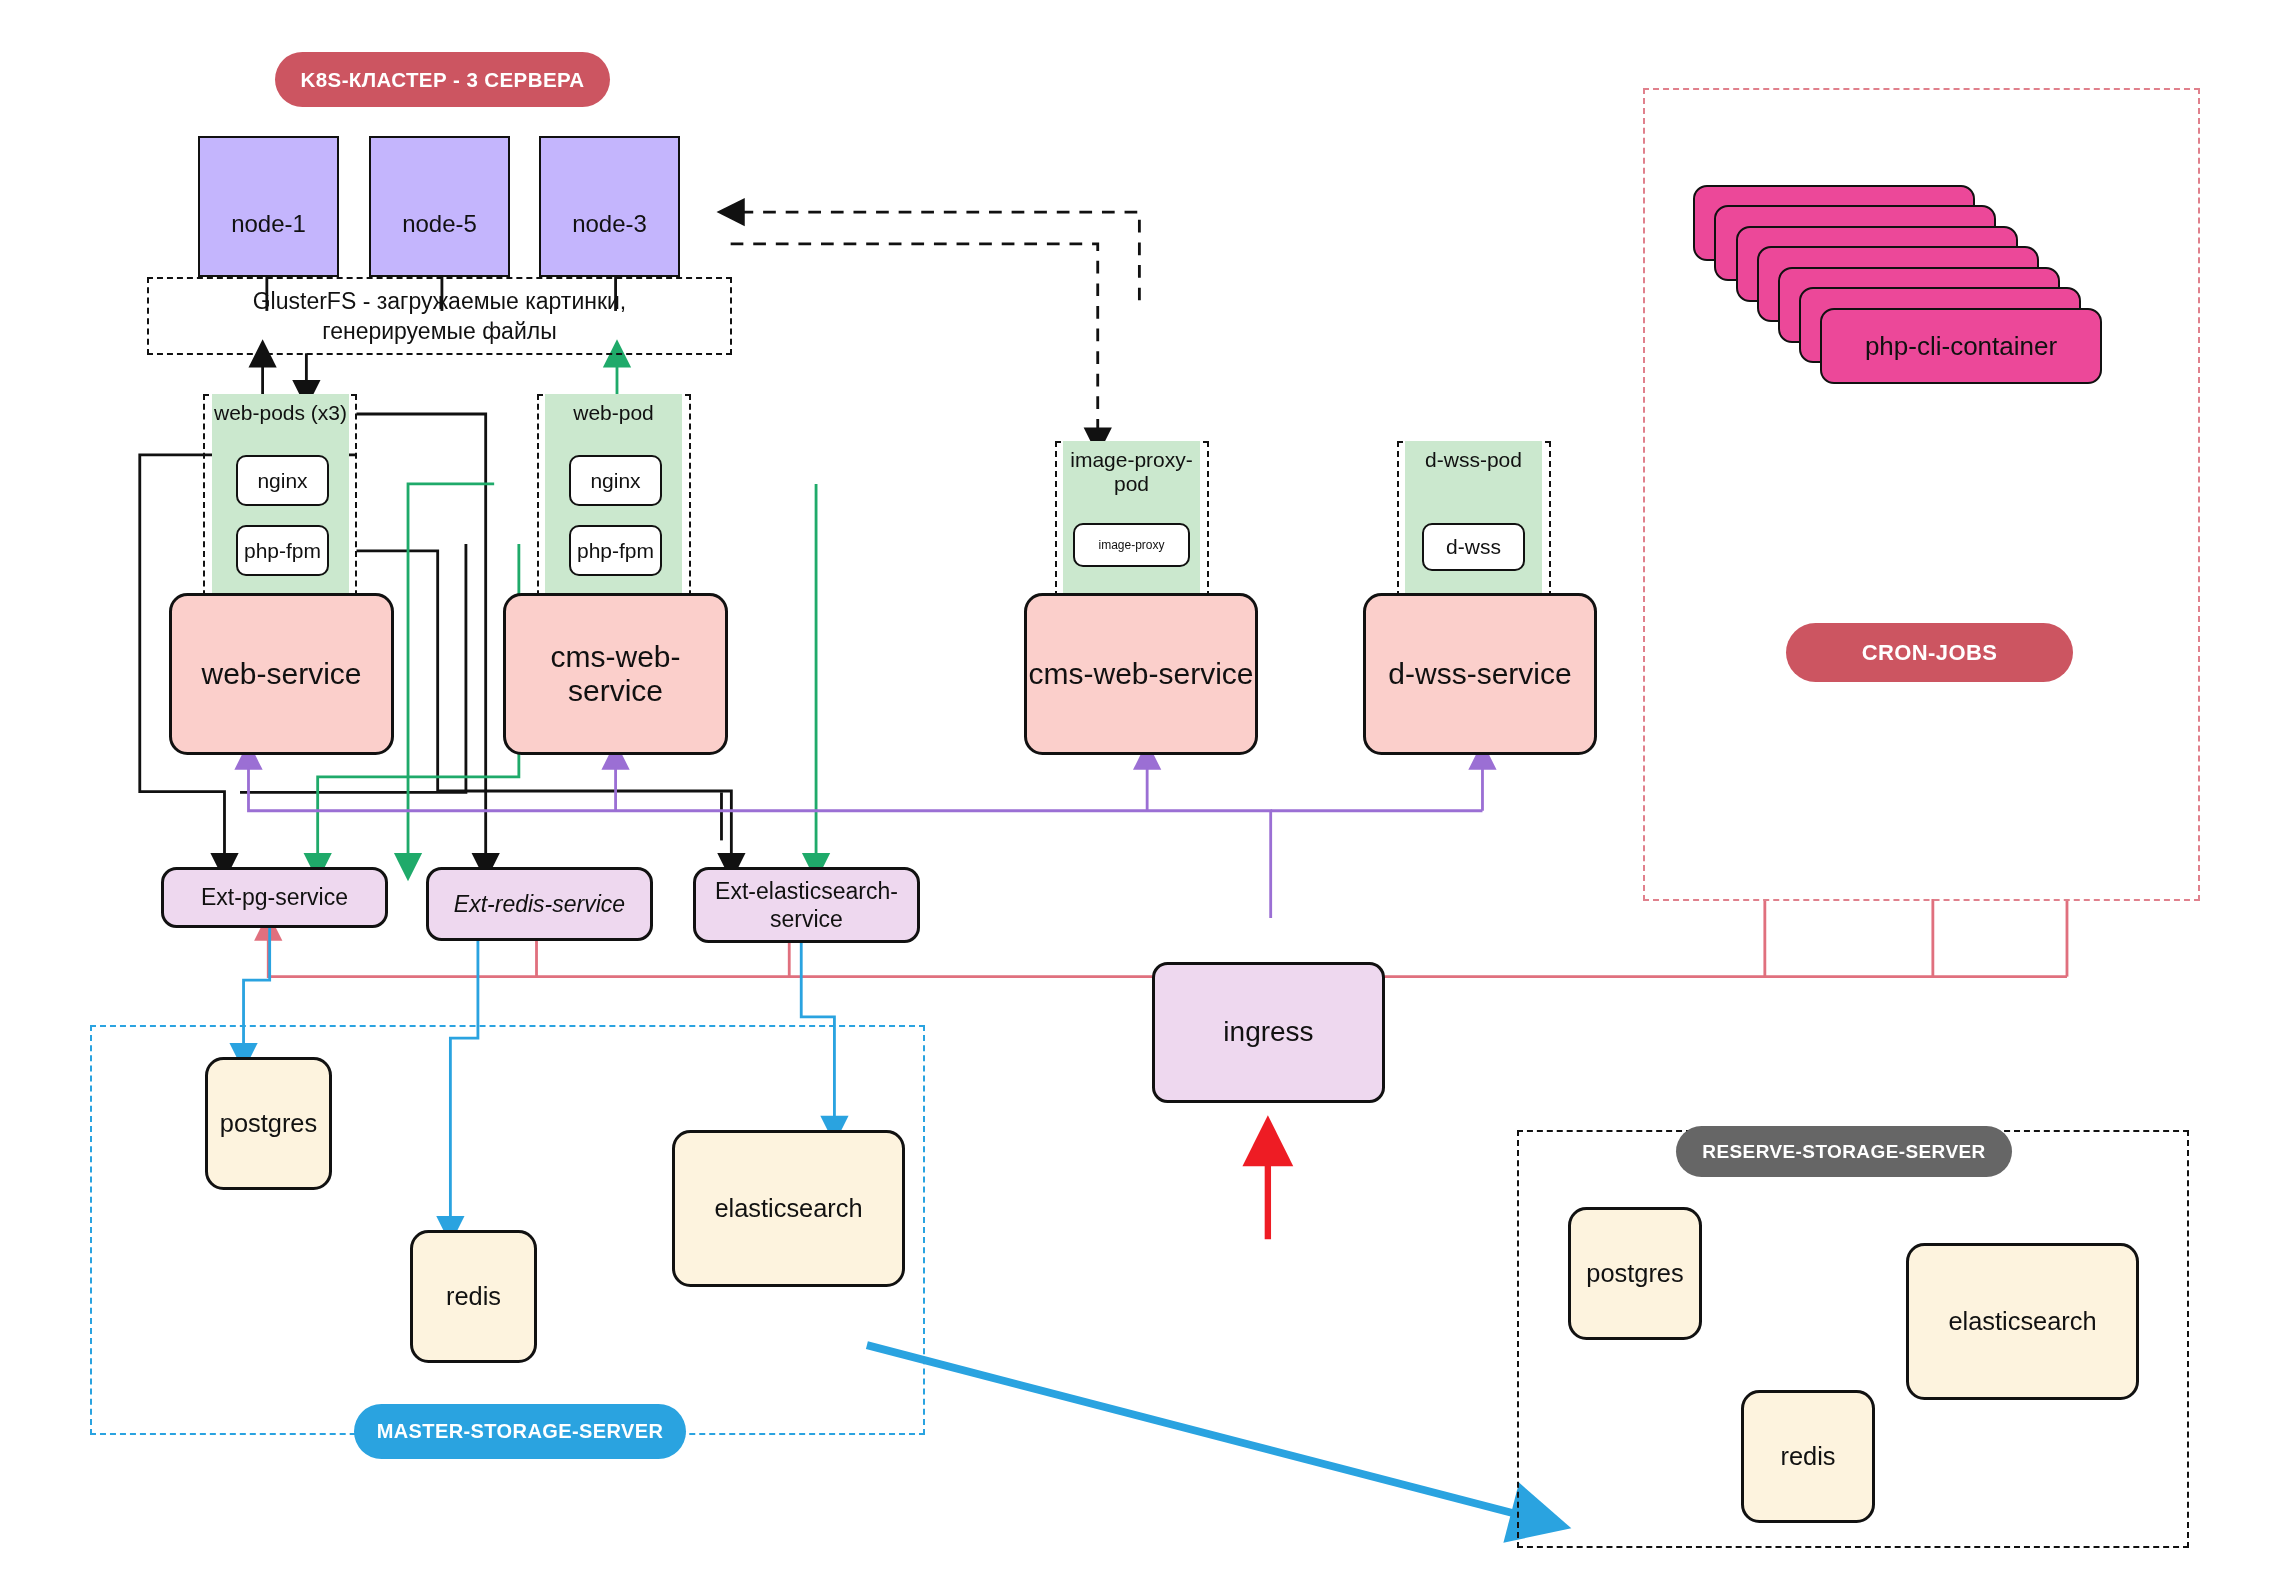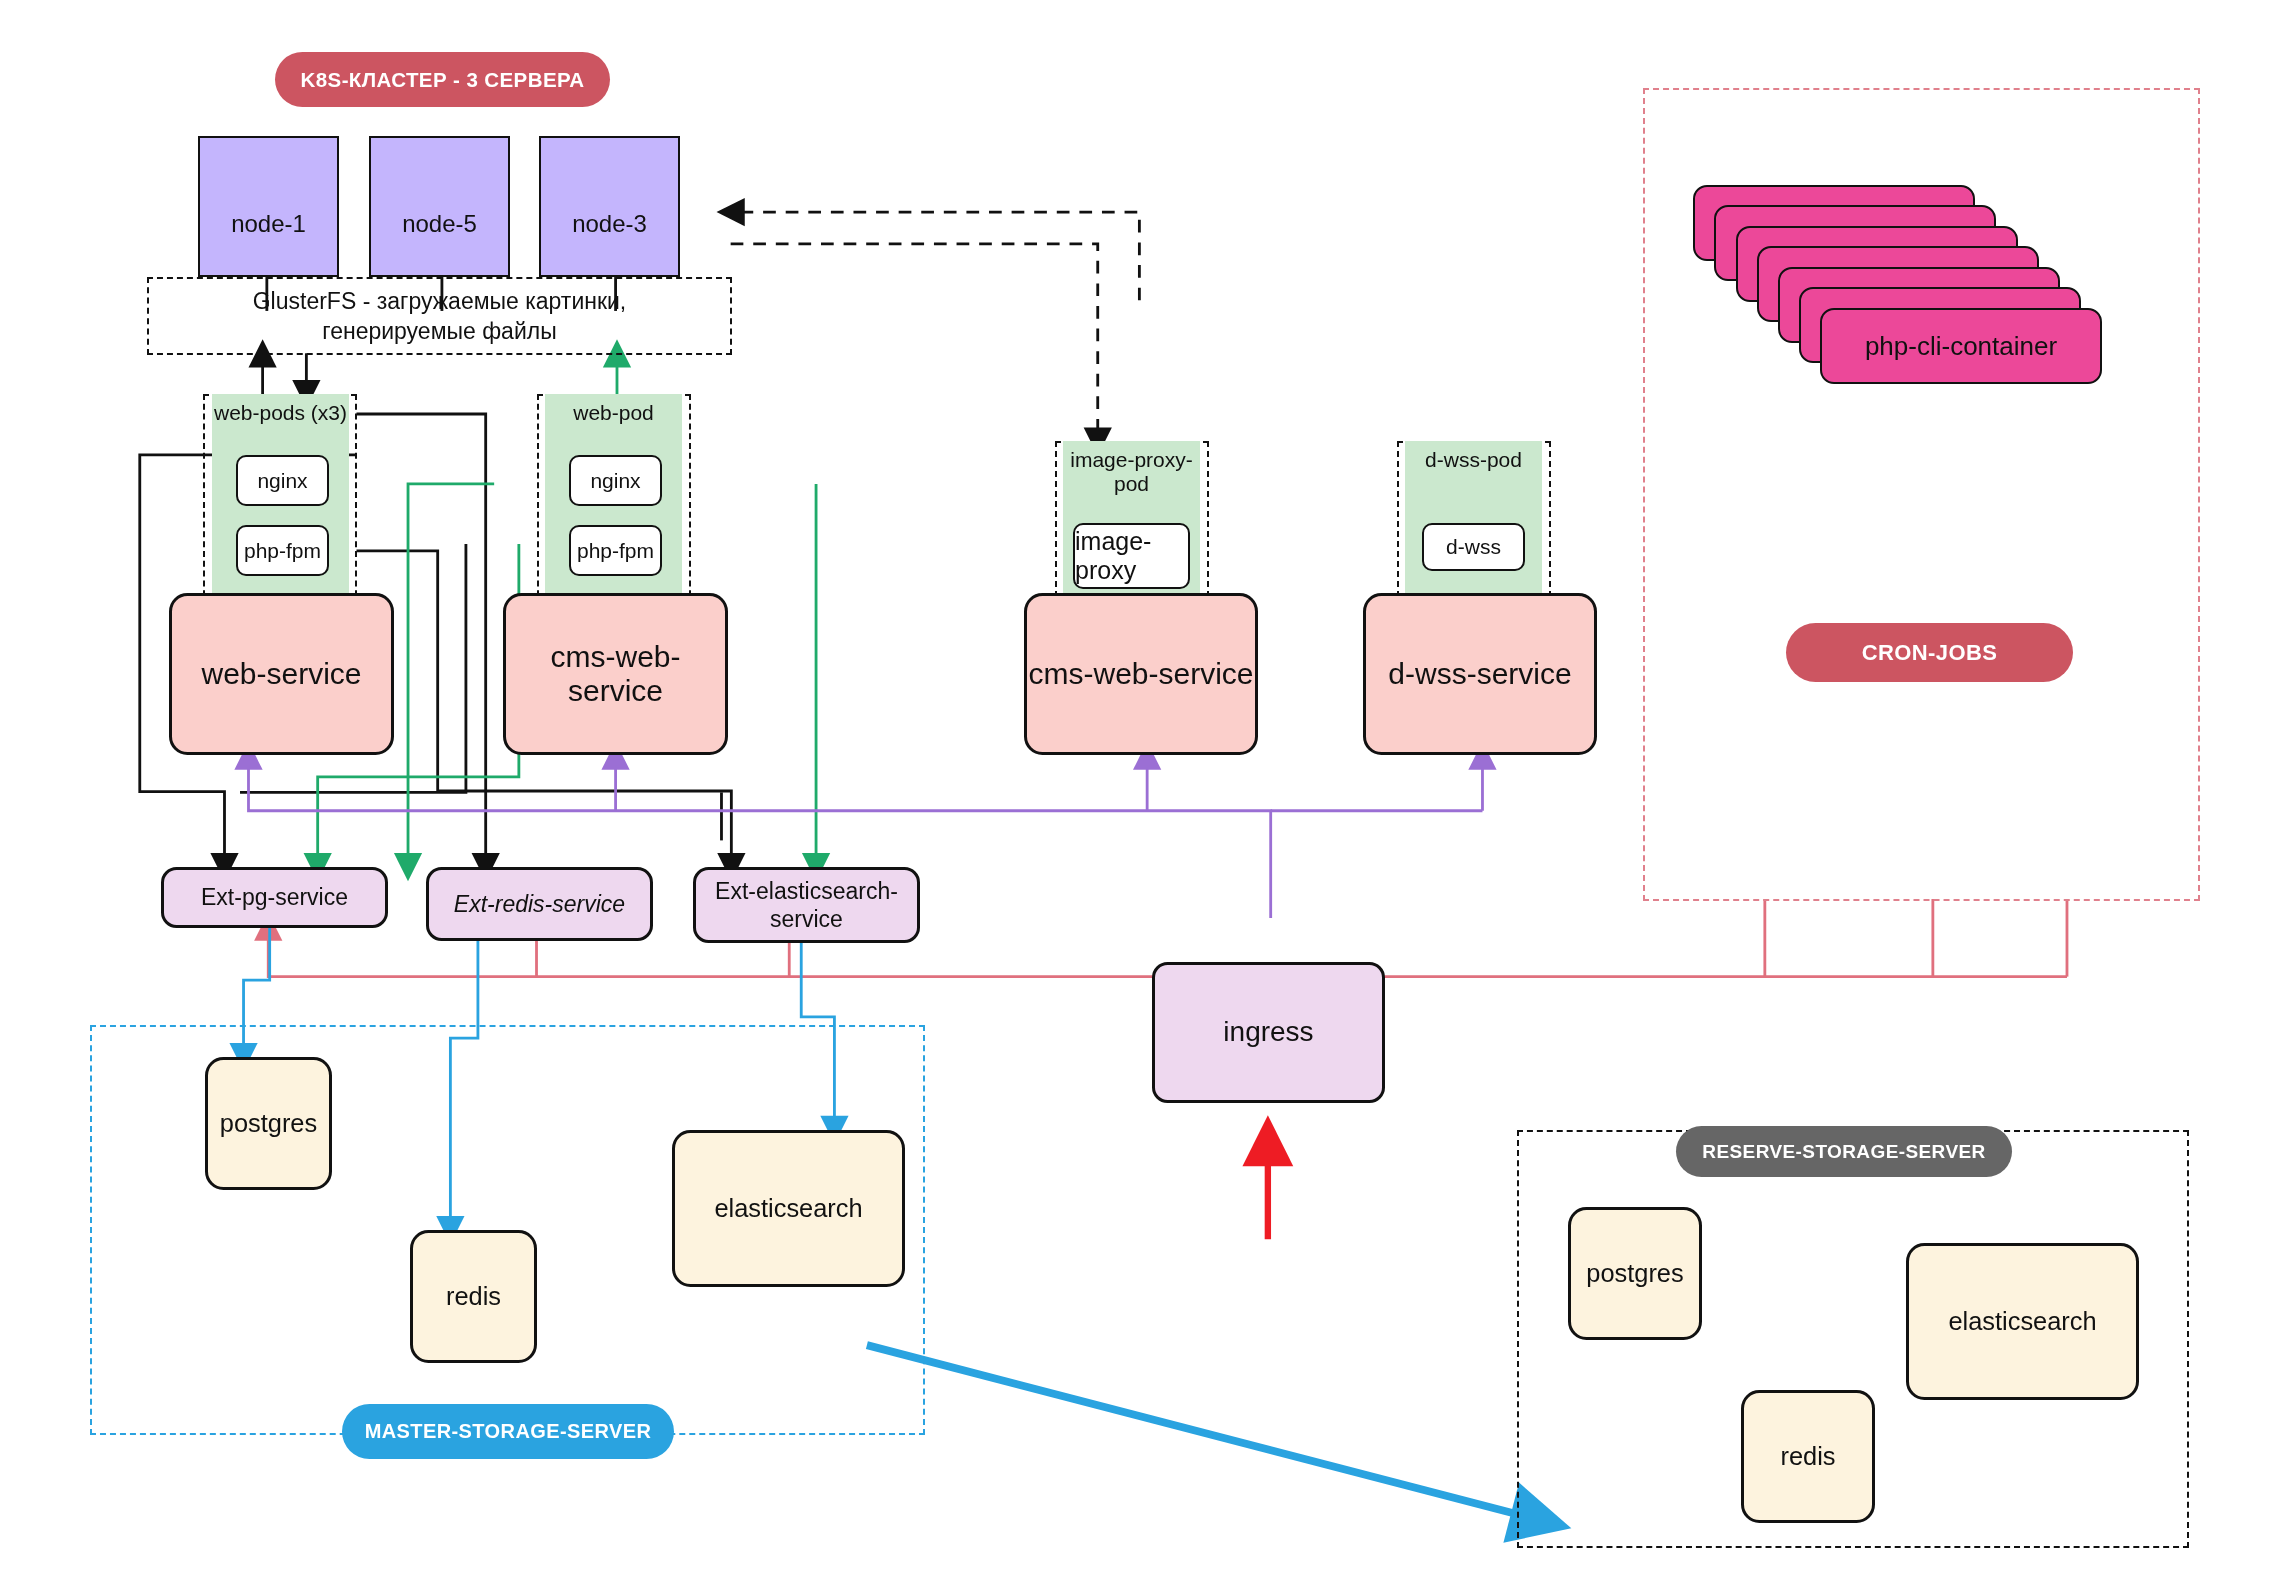--- a/index.html
+++ b/index.html
@@ -164,21 +164,21 @@
   <div class="node pod" style="left:545px;top:394px;width:137px;height:212px;">
     <div class="podlbl">web-pod</div>
   </div>
   <div class="node container-box" style="left:569px;top:455px;width:93px;height:51px;">nginx</div>
   <div class="node container-box" style="left:569px;top:525px;width:93px;height:51px;">php-fpm</div>
 
   <div class="node dashbox" style="left:1055px;top:441px;width:154px;height:166px;"></div>
   <div class="node pod" style="left:1063px;top:441px;width:137px;height:166px;">
     <div class="podlbl">image-proxy-pod</div>
   </div>
-  <div class="node container-box" style="left:1073px;top:523px;width:117px;height:66px;font-size:25px;">image-proxy</div>
+  <div class="node container-box" style="left:1073px;top:523px;width:117px;height:44px;font-size:12px;">image-proxy</div>
 
   <div class="node dashbox" style="left:1397px;top:441px;width:154px;height:166px;"></div>
   <div class="node pod" style="left:1405px;top:441px;width:137px;height:166px;">
     <div class="podlbl">d-wss-pod</div>
   </div>
   <div class="node container-box" style="left:1422px;top:523px;width:103px;height:48px;">d-wss</div>
 
   <div class="node svc" style="left:169px;top:593px;width:225px;height:162px;">web-service</div>
   <div class="node svc" style="left:503px;top:593px;width:225px;height:162px;">cms-web-service</div>
   <div class="node svc" style="left:1024px;top:593px;width:234px;height:162px;">cms-web-service</div>
@@ -200,21 +200,21 @@
   <div class="node cli-card" style="left:1778px;top:267px;width:282px;height:76px;"></div>
   <div class="node cli-card" style="left:1799px;top:287px;width:282px;height:76px;"></div>
   <div class="node cli-card cli-top" style="left:1820px;top:308px;width:282px;height:76px;">php-cli-container</div>
 
   <div class="node badge badge-red" style="left:1786px;top:623px;width:287px;height:59px;font-size:22px;">CRON-JOBS</div>
 
   <div class="node dashbox-blue" style="left:90px;top:1025px;width:835px;height:410px;"></div>
   <div class="node store" style="left:205px;top:1057px;width:127px;height:133px;">postgres</div>
   <div class="node store" style="left:410px;top:1230px;width:127px;height:133px;">redis</div>
   <div class="node store" style="left:672px;top:1130px;width:233px;height:157px;">elasticsearch</div>
-  <div class="node badge badge-blue" style="left:342px;top:1404px;width:332px;height:55px;font-size:20px;">MASTER-STORAGE-SERVER</div>
+  <div class="node badge badge-blue" style="left:354px;top:1404px;width:332px;height:55px;font-size:20px;">MASTER-STORAGE-SERVER</div>
 
   <div class="node dashbox" style="left:1517px;top:1130px;width:672px;height:418px;"></div>
   <div class="node store" style="left:1568px;top:1207px;width:134px;height:133px;">postgres</div>
   <div class="node store" style="left:1741px;top:1390px;width:134px;height:133px;">redis</div>
   <div class="node store" style="left:1906px;top:1243px;width:233px;height:157px;">elasticsearch</div>
   <div class="node badge badge-gray" style="left:1676px;top:1126px;width:336px;height:51px;font-size:19px;">RESERVE-STORAGE-SERVER</div>
 
 </div>
 
 

